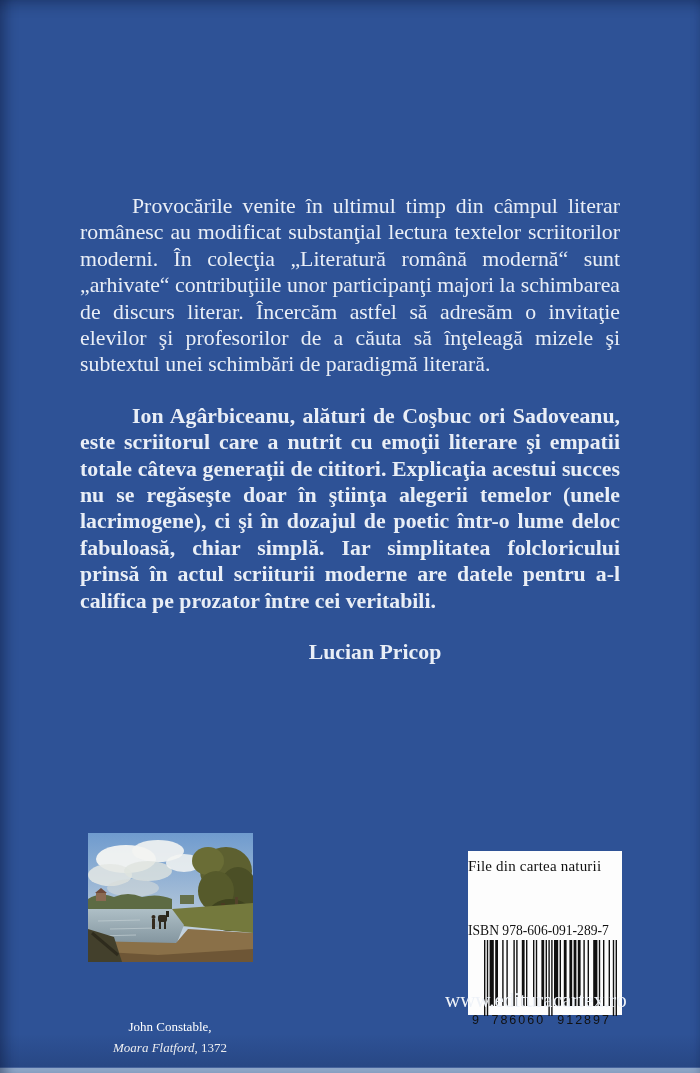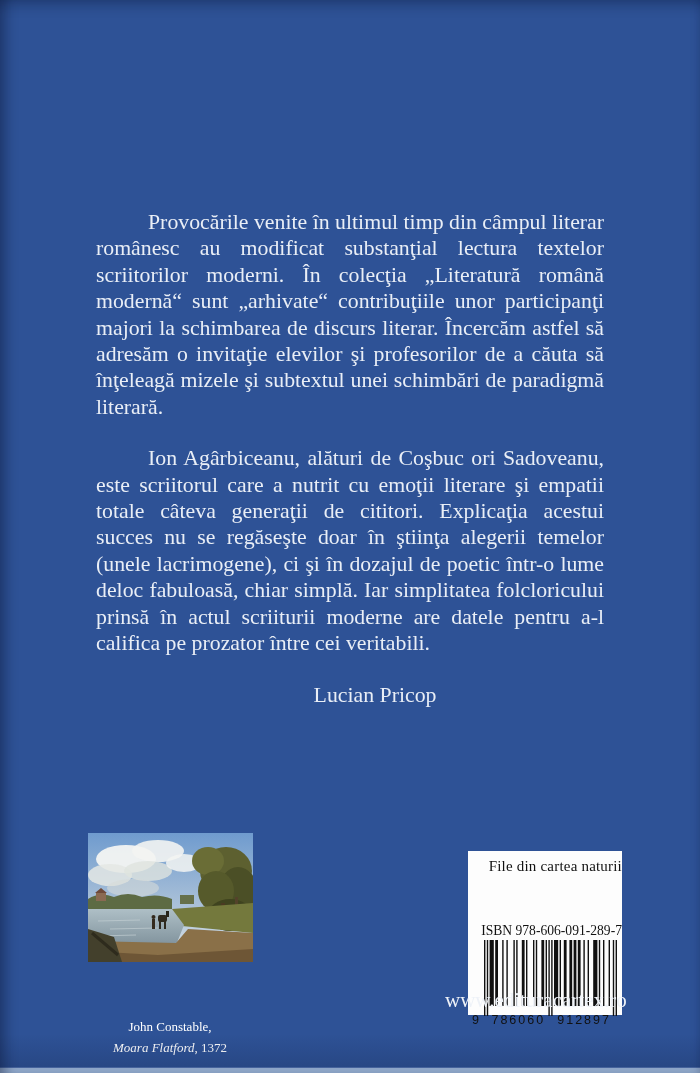--- a/index.html
+++ b/index.html
@@ -26,22 +26,22 @@
     background:#8ea6c8;border-top:1px solid #46639c;
   }
   
   .text-block{
     position:absolute;left:80px;top:193px;width:540px;
     color:#e9eef6;
     font-size:21.8px;line-height:26.4px;
     text-align:justify;
     hyphens:manual;
   }
-  .text-block p{margin:16px;text-indent:52px;}
-  .text-block p + p{margin-top:25px;}
+  .text-block p{margin:0;text-indent:52px;}
+  .text-block p + p{margin-top:25px;font-weight:bold;}
   .signature{
     margin-top:9px;
     text-align:center;
     text-indent:0;
     padding-right:2px;
   }
   
   .painting{
     position:absolute;left:88px;top:833px;width:165px;height:129px;
     display:block;
@@ -49,21 +49,21 @@
   .caption{
     position:absolute;left:60px;top:1017px;width:220px;
     color:#ffffff;text-align:center;
     font-size:13px;line-height:20.5px;
   }
   .caption .it{font-style:italic;text-align:center;}
   
   .barcode-box{
     position:absolute;left:468px;top:851px;width:154px;height:164px;
     background:#fdfdfd;color:#111;
-    text-align:right;
+    text-align:left;
     box-sizing:border-box;
     padding-top:7px;
   }
   .barcode-box .collection{
     font-size:15px;line-height:17px;letter-spacing:.2px;white-space:nowrap;
   }
   .barcode-box .isbn{
     font-size:13.6px;line-height:15px;white-space:nowrap;margin-top:48px;
   }
   .barcode-svg{display:block;margin:2px auto 0 auto;}

